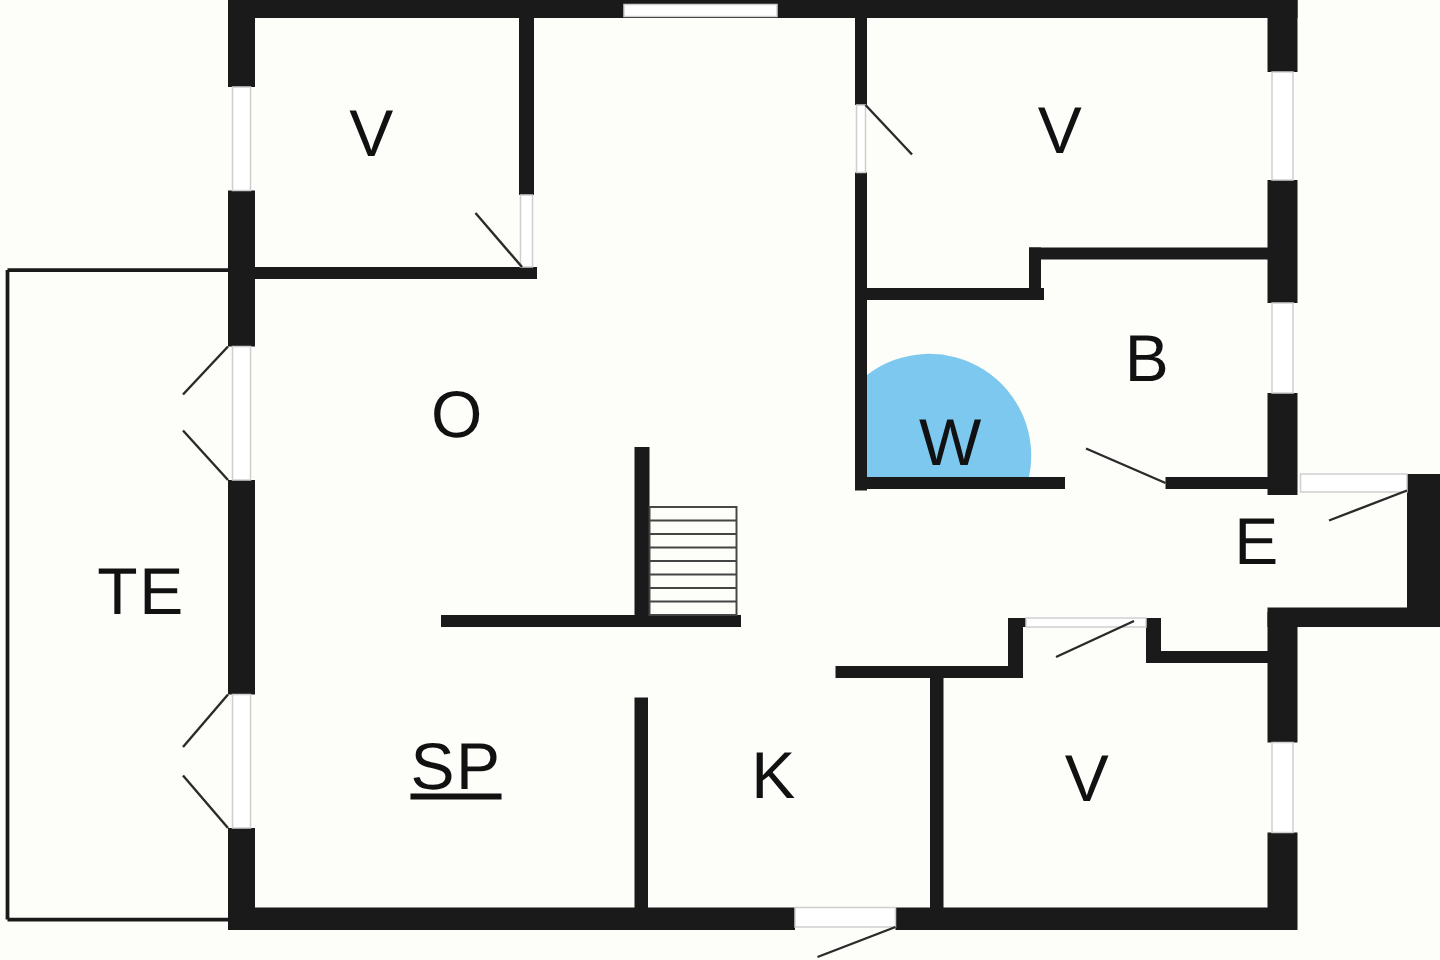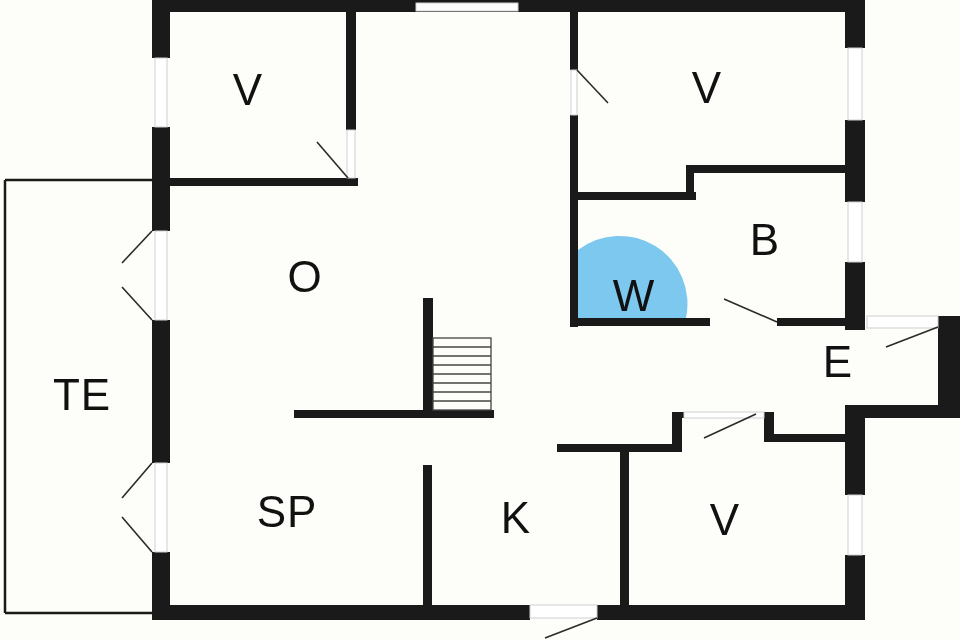--- a/index.html
+++ b/index.html
@@ -136,16 +136,16 @@
     <line x1="433" y1="401" x2="491" y2="401"></line>
   </g>
 </svg>
 
 <div class="room-label" style="left:248px; top:90px;">V</div>
 <div class="room-label" style="left:707px; top:88px;">V</div>
 <div class="room-label" style="left:765px; top:240px;">B</div>
 <div class="room-label" style="left:634px; top:296px;">W</div>
 <div class="room-label" style="left:305px; top:277px;">O</div>
 <div class="room-label" style="left:838px; top:362px;">E</div>
-<div class="room-label" style="left:82px; top:395px;">TE</div>
-<div class="room-label" style="left:287px; top:512px;">SP</div>
+<div class="room-label" style="left:94px; top:395px;">TE</div>
+<div class="room-label" style="left:304px; top:512px;text-decoration:underline;">SP</div>
 <div class="room-label" style="left:516px; top:518px;">K</div>
 <div class="room-label" style="left:725px; top:520px;">V</div>
 
 </body></html>

